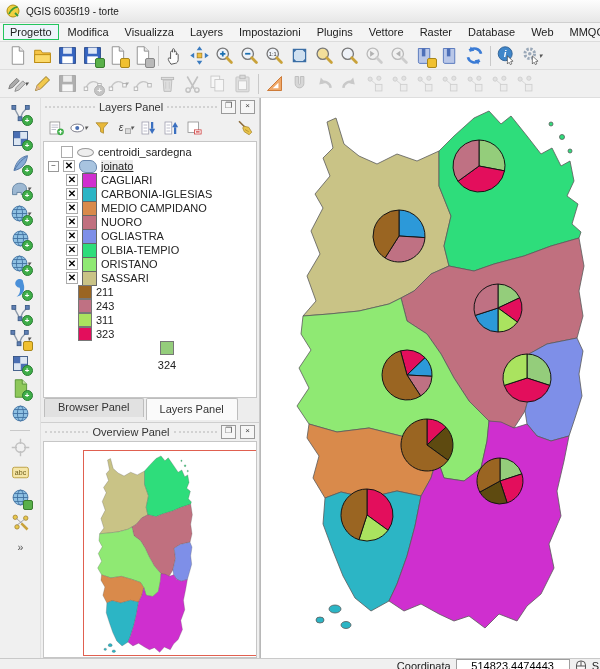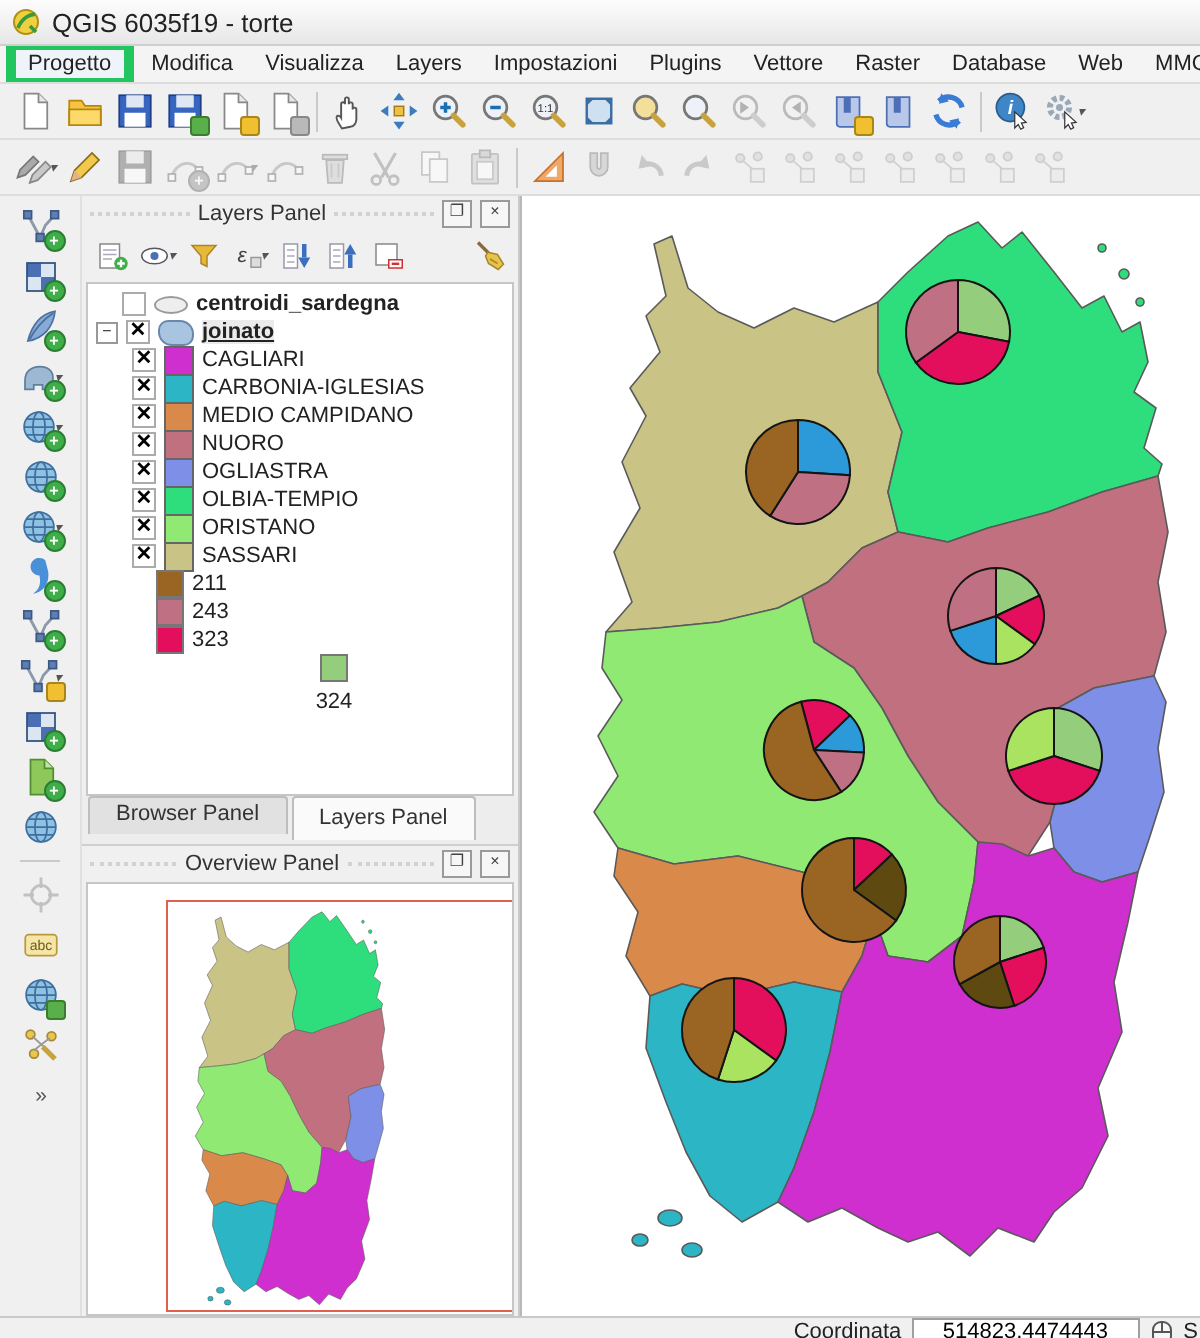--- a/index.html
+++ b/index.html
@@ -3,27 +3,27 @@
 <meta charset="utf-8">
 <style>
   html,body{margin:0;padding:0}
   body{width:600px;height:669px;overflow:hidden;background:#f0f0f0;
        font-family:"Liberation Sans",sans-serif;font-size:11px;color:#222;position:relative}
   svg text{font-family:"Liberation Sans",sans-serif}
 
   
   .titlebar{height:22px;display:flex;align-items:center;gap:6px;padding:0 6px;
             background:linear-gradient(#fdfdfd,#e7e7e7);border-bottom:1px solid #cfcfcf}
-  .titlebar .ttl{font-size:13px;color:#222}
+  .titlebar .ttl{font-size:10px;color:#222}
 
   
   .menubar{height:18px;display:flex;align-items:center;background:#f4f4f4;
            border-bottom:1px solid #dcdcdc;padding-left:3px;white-space:nowrap;overflow:hidden}
   .menu-item{padding:1px 6px;margin-right:2px;border:1px solid transparent}
-  .menu-item.active{border:5px solid #22c55e;background:#eef4fa}
+  .menu-item.active{border:1px solid #22c55e;background:#eef4fa}
 
   
   .toolbar{display:flex;align-items:center;height:27px;background:#f0f0f0;
            border-bottom:1px solid #dedede;padding-left:5px;overflow:hidden}
   .tbtn{width:23px;height:23px;margin:0 1px;position:relative;display:inline-flex;
         align-items:center;justify-content:center;flex:none}
   .tbtn svg.ticon{width:21px;height:21px;display:block}
   .icwrap{display:block;width:21px;height:21px}
   .tbtn.disabled{filter:grayscale(1) opacity(.45)}
   .tsep{width:1px;height:20px;background:#c9c9c9;margin:0 3px;flex:none}
@@ -50,21 +50,21 @@
   .win-btn{width:13px;height:12px;border:1px solid #9a9a9a;background:#f6f6f6;font-size:8px;
            line-height:10px;text-align:center;color:#444;flex:none}
   .lp-toolbar{height:26px;display:flex;align-items:center;padding:0 3px;flex:none}
   .lp-toolbar .tbtn{width:21px;height:21px}
   .lp-toolbar .tbtn svg.ticon,.lp-toolbar .icwrap{width:18px;height:18px}
 
   .tree{height:252px;flex:none;background:#fff;border:1px solid #c6c6c6;margin:0 2px;
         overflow:hidden;padding-top:3px}
   .trow{display:flex;align-items:center;height:14px;gap:4px;padding-left:5px;white-space:nowrap}
   .trow .lbl{font-size:11px}
-  .trow .lbl.b{font-weight:bold}
+  .trow .lbl.b{font-weight:normal}
   .trow .lbl.u{text-decoration:underline;background:#ebebeb}
   .exp{width:9px;height:9px;border:1px solid #999;background:#fff;font-size:8px;line-height:7px;
        text-align:center;color:#333;flex:none}
   .cb{width:10px;height:10px;border:1px solid #ababab;background:#fff;font-size:10px;line-height:9px;
       font-weight:bold;text-align:center;color:#000;flex:none}
   .chip{width:13px;height:13px;border:1px solid #666;flex:none}
   .chip.sm{width:12px;height:12px;border-color:#777}
   .sym-pt{width:15px;height:7px;border:1px solid #9a9a9a;border-radius:50%;background:#eee;flex:none}
   .sym-poly{width:16px;height:11px;background:#a8c4e0;border:1px solid #6888ae;
             border-radius:5px 7px 5px 7px;flex:none}
@@ -926,20 +926,24 @@
           <span class="chip" style="background: rgb(201, 195, 134);"></span>
           <span class="lbl">SASSARI</span>
         </div>
         <div class="trow" style="padding-left: 34px; text-align: right;">
           <span class="chip sm" style="background: rgb(154, 101, 34);"></span>
           <span class="lbl">211</span>
         </div>
         <div class="trow" style="padding-left: 34px;">
           <span class="chip sm" style="background: rgb(191, 113, 131);"></span>
           <span class="lbl">243</span>
+        </div>
+        <div class="trow" style="padding-left: 34px;">
+          <span class="chip sm" style="background: rgb(170, 227, 95);"></span>
+          <span class="lbl">311</span>
         </div>
         <div class="trow" style="padding-left: 34px; text-align: center;">
           <span class="chip sm" style="background: rgb(227, 14, 92);"></span>
           <span class="lbl">323</span>
         </div>
         <div class="trow" style="padding-left: 34px; flex-direction: column;">
           <span class="chip sm" style="background: rgb(148, 205, 123);"></span>
           <span class="lbl">324</span>
         </div>
       </div>

